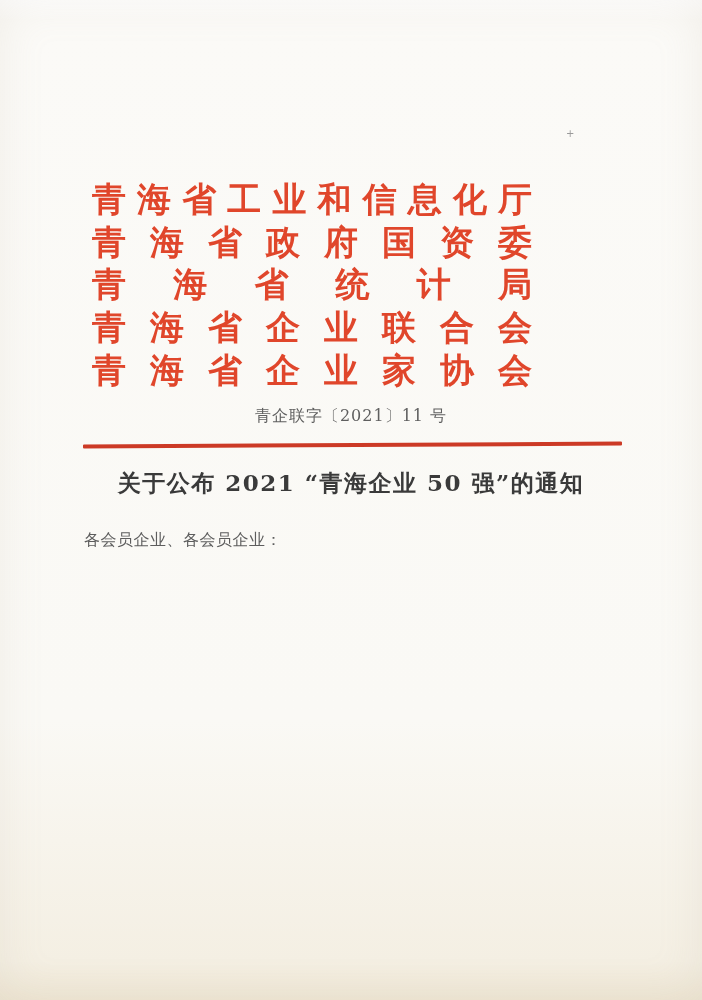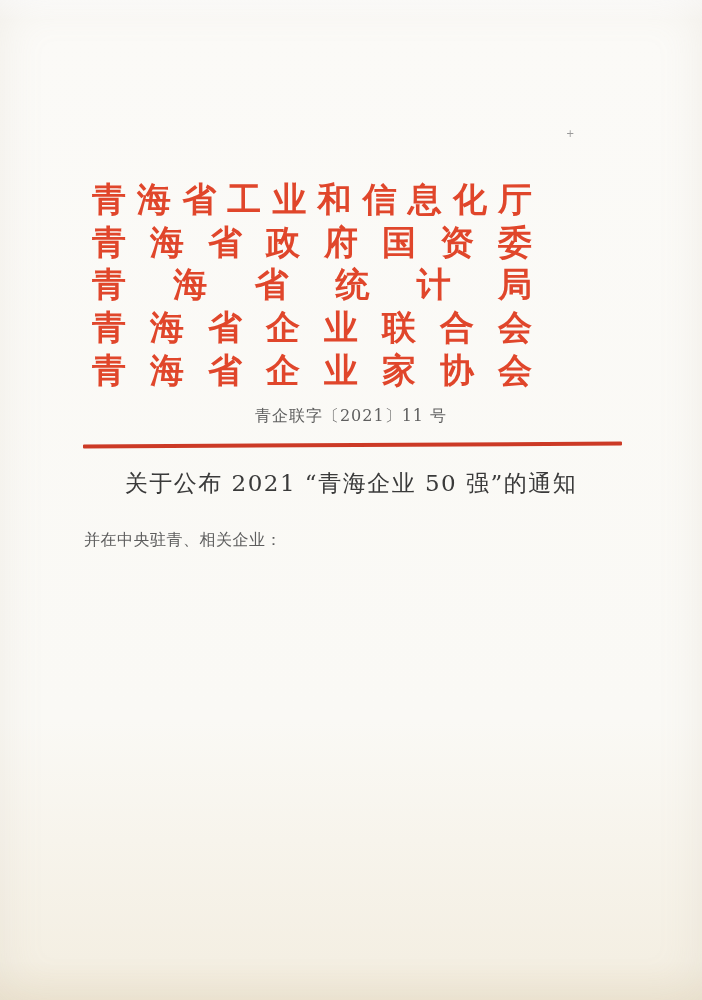--- a/index.html
+++ b/index.html
@@ -32,21 +32,21 @@
   .doc-number{
     position:absolute;left:0;top:406px;width:702px;
     text-align:center;font-size:16px;color:#5f5f5f;letter-spacing:1px;
   }
   .red-rule{
     position:absolute;left:83px;top:443px;width:539px;height:3.5px;
     background:#cc3a26;transform:rotate(-0.3deg);border-radius:1px;
   }
   .doc-title{
     position:absolute;left:0;top:468px;width:702px;margin:0;
-    text-align:center;font-size:23px;font-weight:400;color:#3a3a3a;
+    text-align:center;font-size:23px;font-weight:700;color:#3a3a3a;
     letter-spacing:1.5px;
   }
   .body-text{
     position:absolute;left:84px;top:524px;width:544px;
     font-size:16px;line-height:32.6px;color:#5d5d5d;
     text-align:justify;word-break:break-all;letter-spacing:0.5px;
   }
   .salutation{margin:0;}
   .para{margin:3px 0 0 0;text-indent:2em;}
 </style>
@@ -111,16 +111,16 @@
   </div>
 
 
   <div class="doc-number">青企联字〔2021〕11 号</div>
 
   <div class="red-rule"></div>
 
   <h1 class="doc-title">关于公布 2021 “青海企业 50 强”的通知</h1>
 
   <div class="body-text">
-    <p class="salutation">并在中央驻青、相关企业：</p>
+    <p class="salutation">各会员企业、各会员企业：</p>
   </div>
 
 </div>
 
 </body></html>

